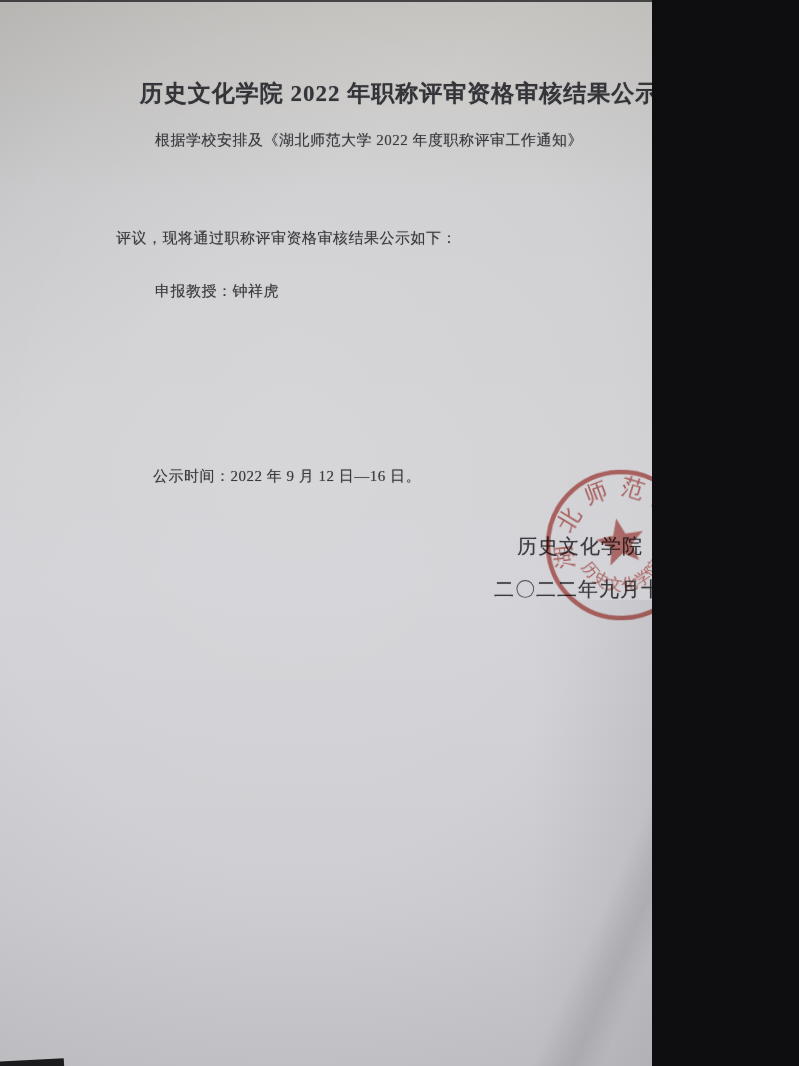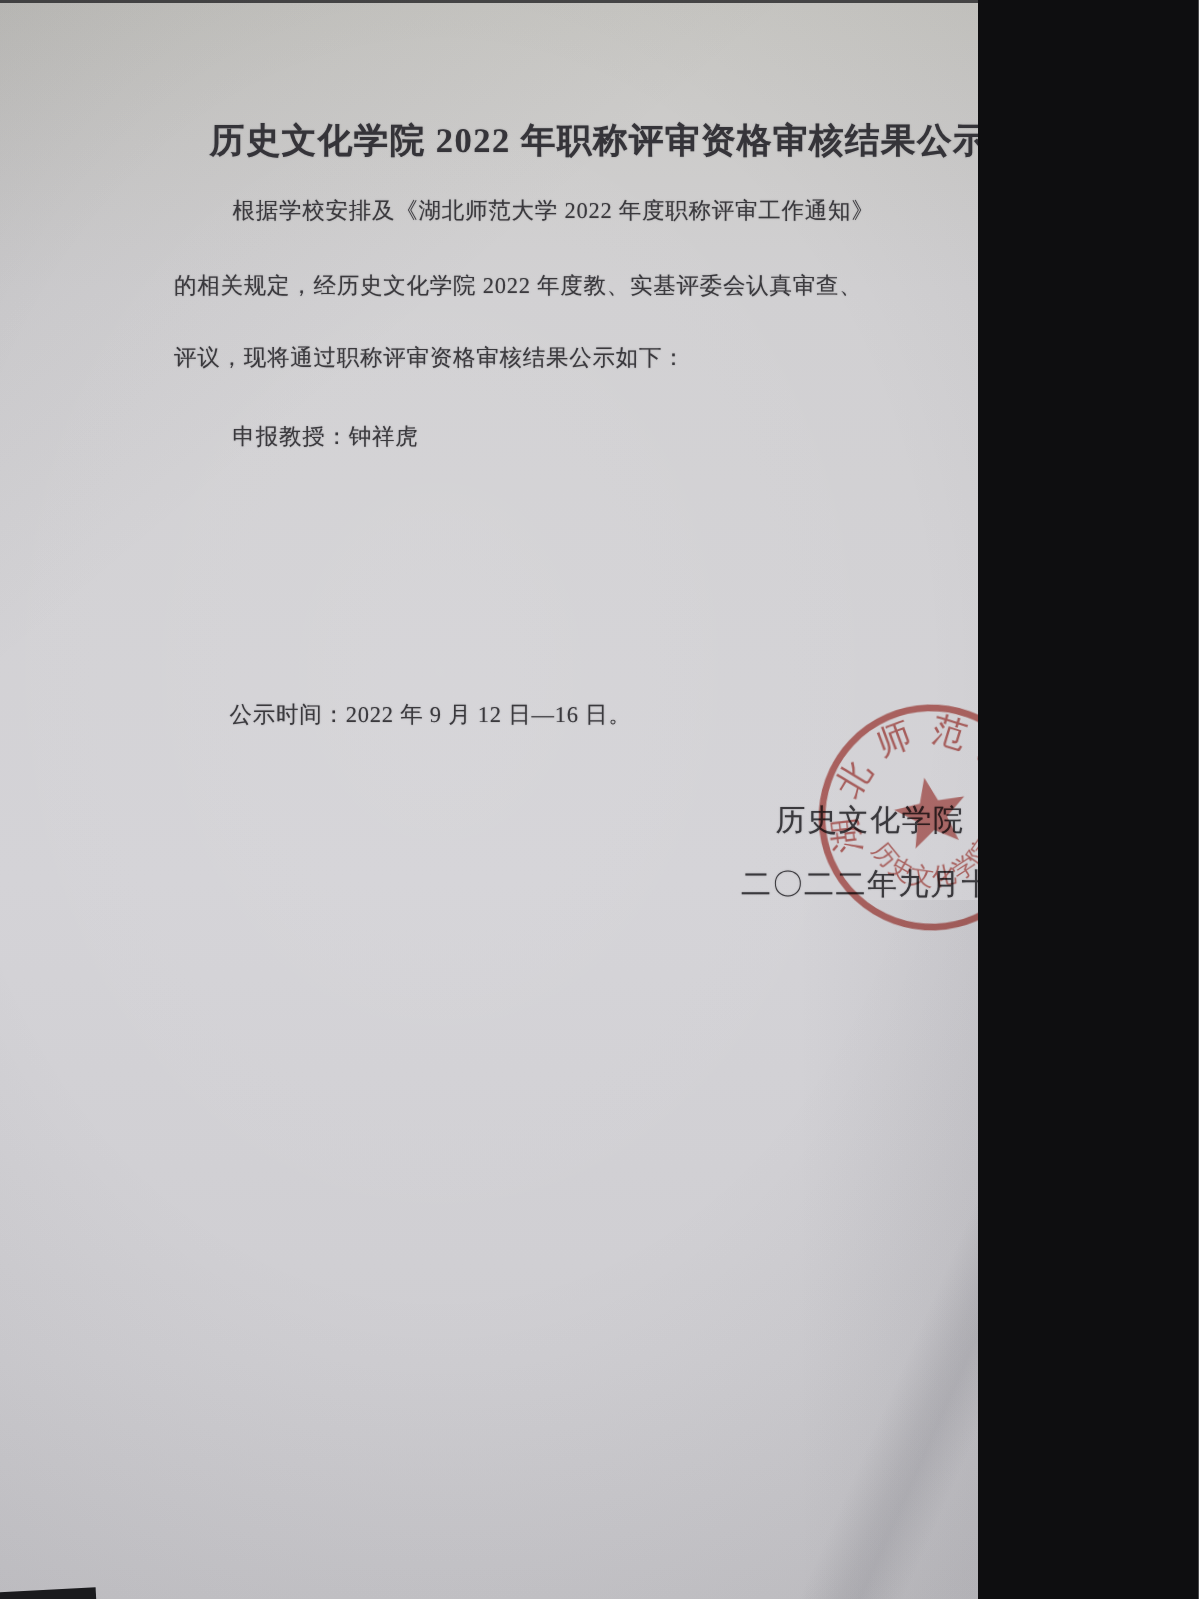--- a/index.html
+++ b/index.html
@@ -60,21 +60,20 @@
 
 <div class="photo">
 
   <div class="edge-top"></div>
   <div class="crease"></div>
   <div class="shade-right"></div>
 
   <div class="line title">历史文化学院 2022 年职称评审资格审核结果公示</div>
 
   <div class="line l1">根据学校安排及《湖北师范大学 2022 年度职称评审工作通知》</div>
-  <div class="line l2">的相关规定，经历史文化学院 2022 年度教、实基评委会认真审查、</div>
   <div class="line l4">申报教授：钟祥虎</div>
   <div class="line l3">评议，现将通过职称评审资格审核结果公示如下：</div>
   <div class="line l7">公示时间：2022 年 9 月 12 日—16 日。</div>
 
   <div class="line sig1">历史文化学院</div>
   <div class="line sig2">二〇二二年九月十二日</div>
 
   <svg class="stamp" viewBox="0 0 158 158" xmlns="http://www.w3.org/2000/svg">
     <defs>
       <path id="arcTop" d="M 33.7 100.1 A 50 50 0 1 1 124.3 100.1" fill="none"></path>

